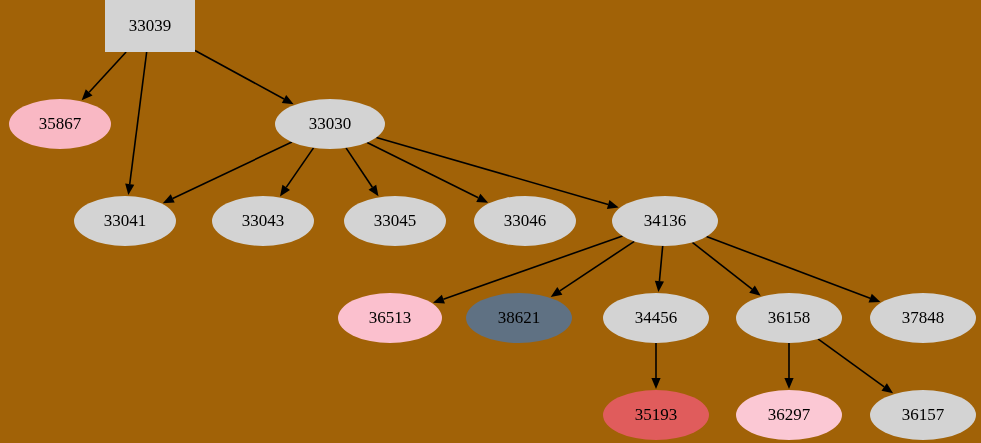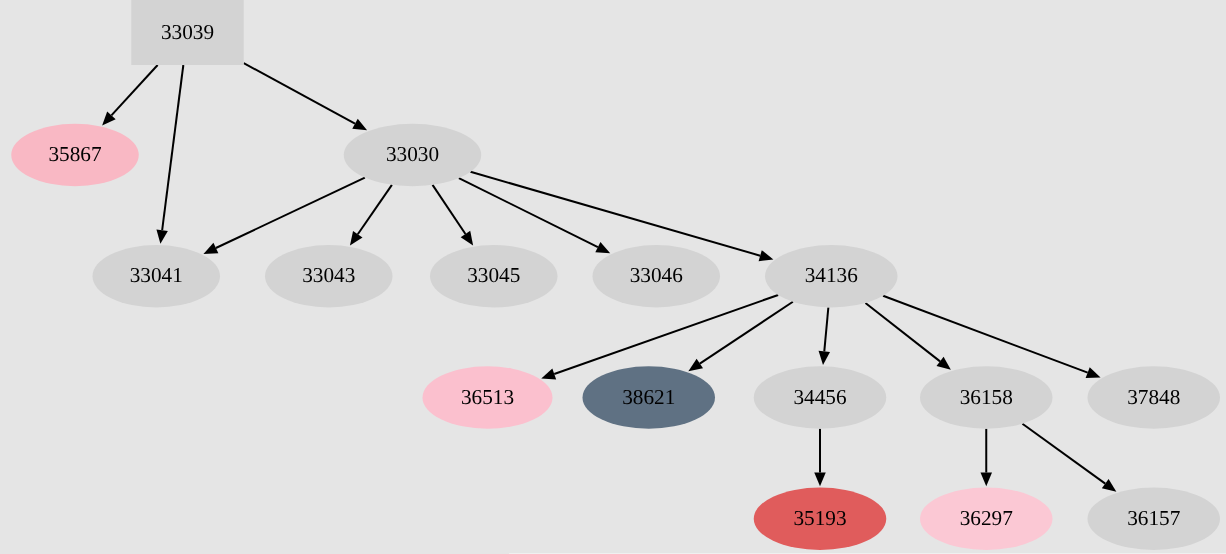--- a/index.html
+++ b/index.html
@@ -7,21 +7,21 @@
     padding: 0;
     background: #ffffff;
   }
   body {
     font-family: "Liberation Serif", "DejaVu Serif", serif;
   }
   #graph-canvas {
     position: relative;
     width: 981px;
     height: 443px;
-    background: #e5e5e5;
+    background: #a16207;
     overflow: hidden;
   }
   #graph-svg {
     position: absolute;
     left: 0;
     top: 0;
     width: 981px;
     height: 443px;
     display: block;
   }

